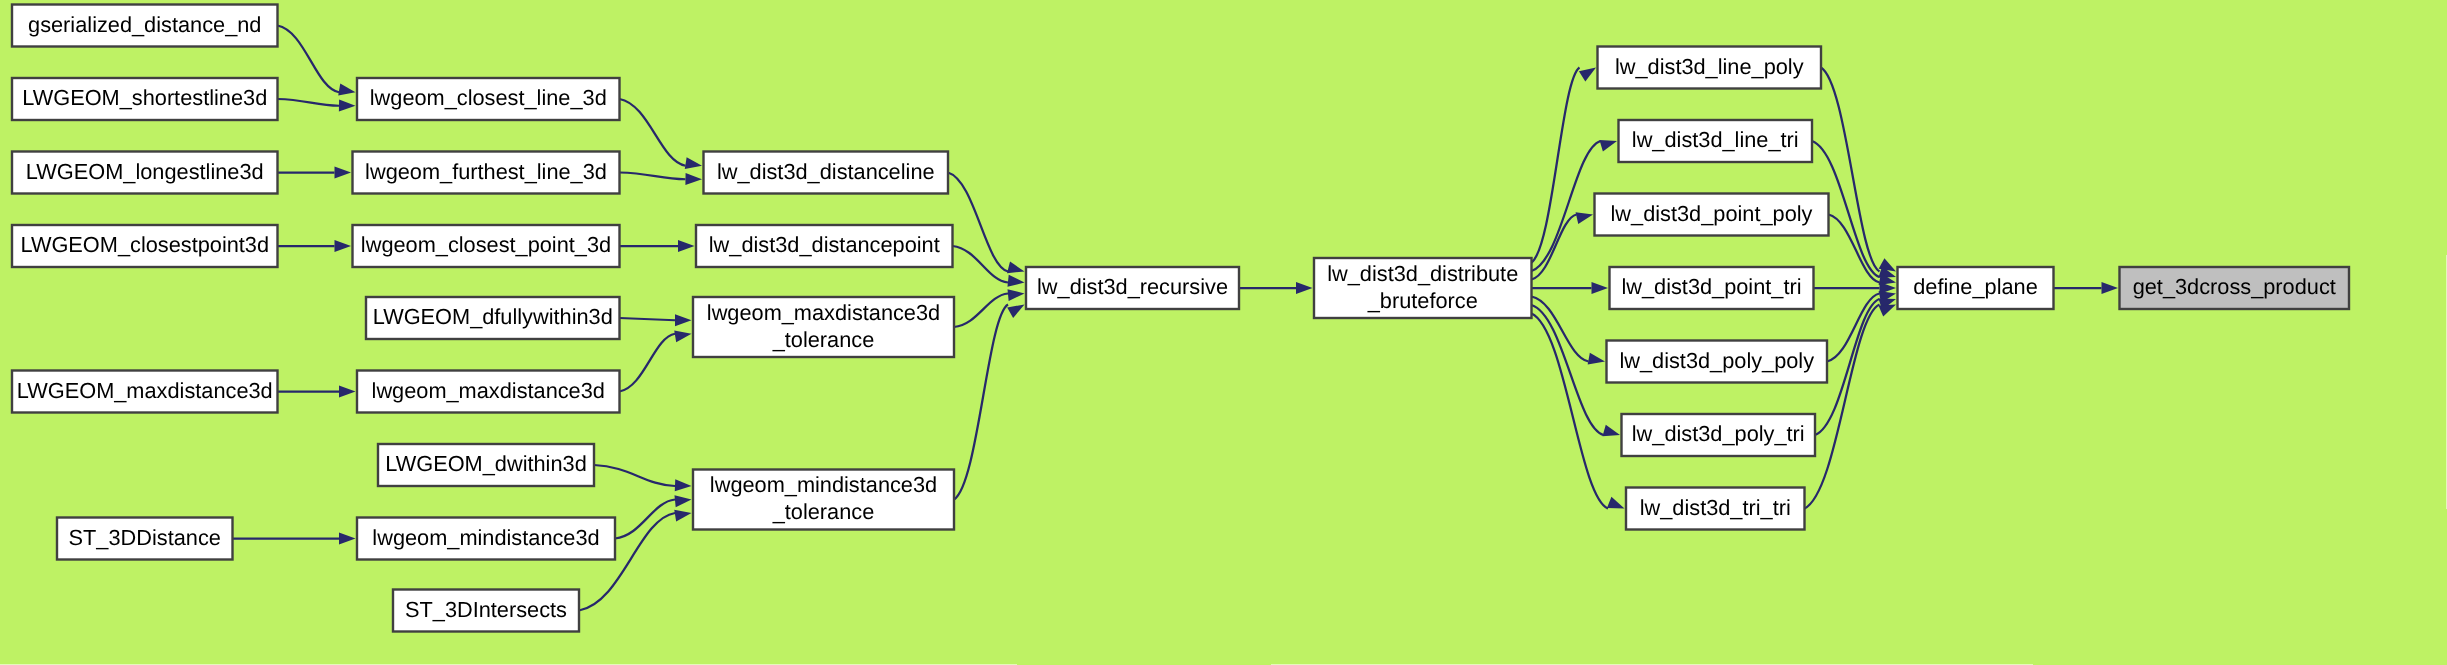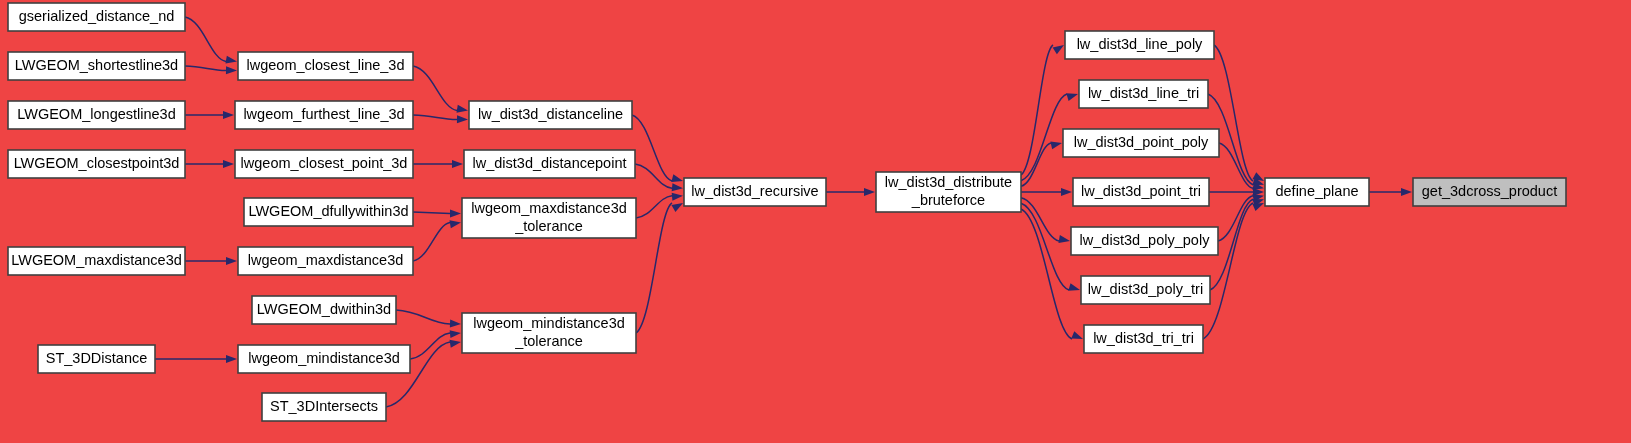--- a/index.html
+++ b/index.html
@@ -4,21 +4,21 @@
 <style>
   html, body {
     margin: 0;
     padding: 0;
     background: #ffffff;
   }
   #graph-root {
     position: relative;
     width: 1631px;
     height: 443px;
-    background: #ef4444;
+    background: #bef264;
     font-family: "Liberation Sans", sans-serif;
     overflow: hidden;
   }
   #callgraph-svg {
     display: block;
     width: 1631px;
     height: 443px;
   }
   .node-box {
     fill: #ffffff;

